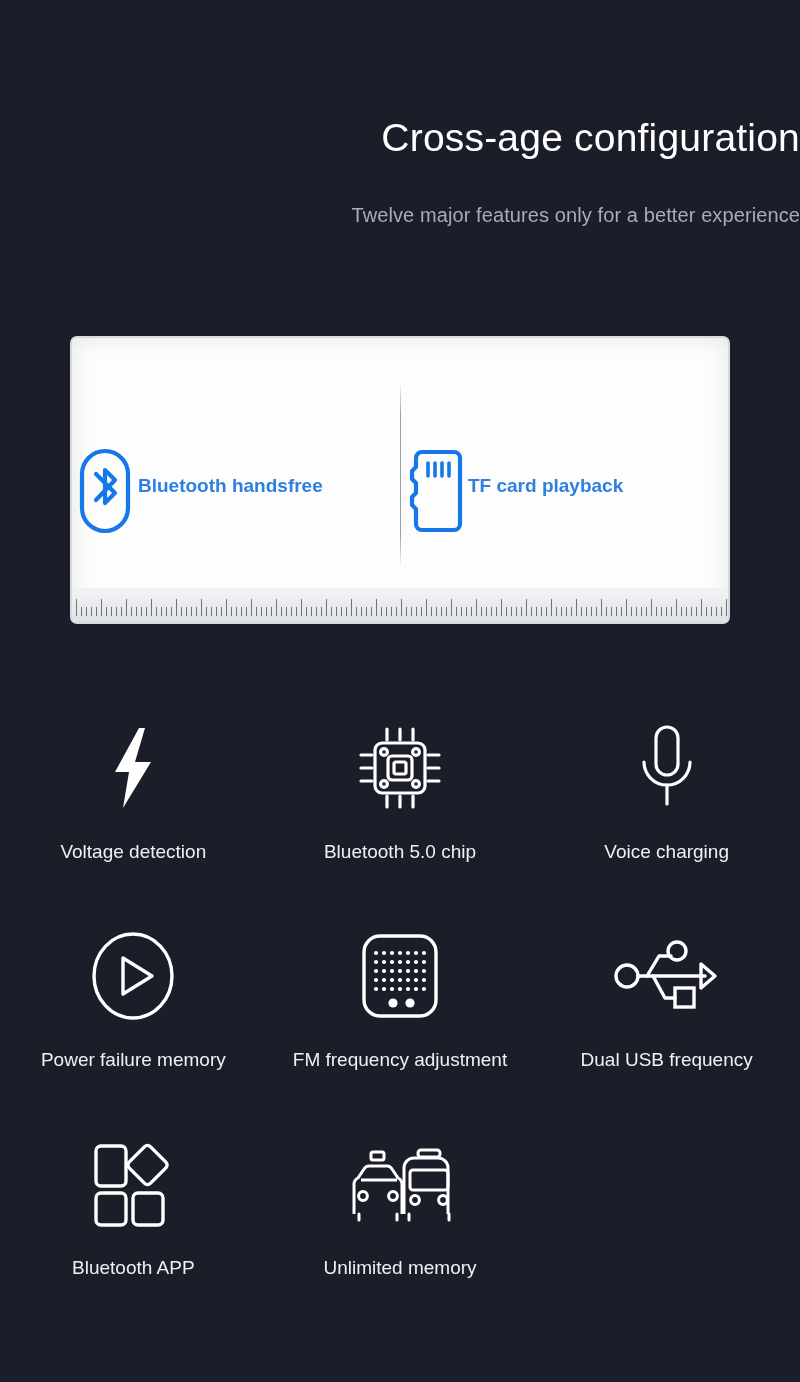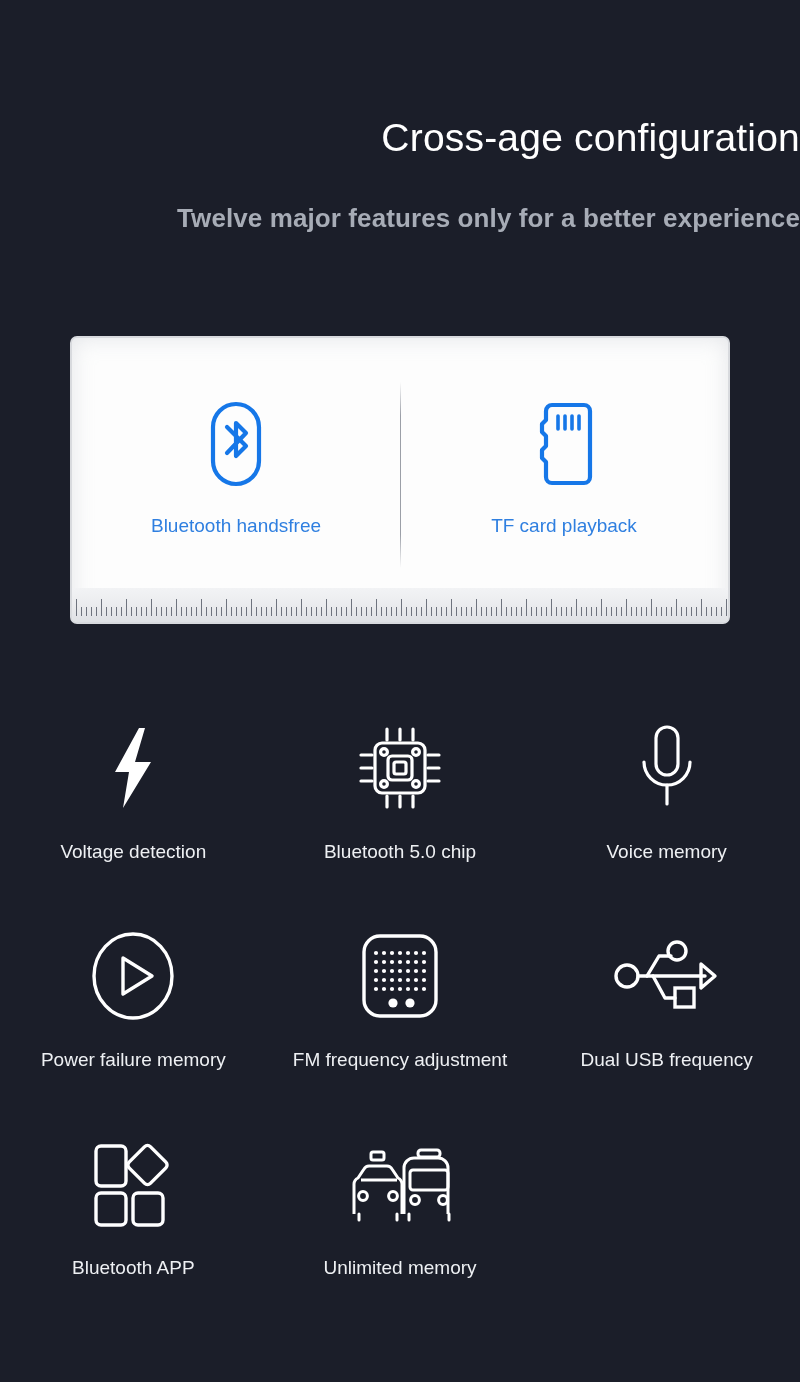--- a/index.html
+++ b/index.html
@@ -21,22 +21,22 @@
   .header { padding-top: 118px; text-align: right; }
   .title {
     font-size: 39px;
     font-weight: 400;
     color: #ffffff;
     letter-spacing: 0.2px;
     line-height: 1;
   }
   .subtitle {
     margin-top: 48px;
-    font-size: 26px;
-    font-weight: 700;
+    font-size: 20px;
+    font-weight: 400;
     color: #a7acb6;
     letter-spacing: 0.1px;
     line-height: 1;
     margin-left: 28px;
   }
 
   
   .card-wrap {
     position: absolute;
     left: 70px;
@@ -51,22 +51,23 @@
   }
   .card-inner {
     display: flex;
     height: 252px;
     padding-top: 22px;
   }
   .card-col {
     flex: 1;
     position: relative;
     display: flex;
-    flex-direction: column;
+    flex-direction: row;
     align-items: center;
+    font-weight: bold;
   }
   .card-col + .card-col::before {
     content: "";
     position: absolute;
     left: 0; top: 22px;
     width: 1px; height: 186px;
     background: linear-gradient(to bottom,
       rgba(190,193,200,0) 0%,
       rgba(150,154,163,0.95) 18%,
       rgba(150,154,163,0.95) 82%,
@@ -351,21 +352,21 @@
     </div>
 
     <div class="cell">
       <div class="cell-icon">
         <svg width="70" height="88" viewBox="0 0 70 88" fill="none" stroke="#ffffff" stroke-width="3.2">
           <rect x="24" y="3" width="22" height="48" rx="11"></rect>
           <path d="M12 38 a23 23 0 0 0 46 0" stroke-linecap="round"></path>
           <line x1="35" y1="61" x2="35" y2="80" stroke-linecap="round"></line>
         </svg>
       </div>
-      <div class="cell-label">Voice memory</div>
+      <div class="cell-label">Voice charging</div>
     </div>
 
 
     <div class="cell">
       <div class="cell-icon">
         <svg width="86" height="90" viewBox="0 0 86 90" fill="none" stroke="#ffffff" stroke-width="3.4">
           <ellipse cx="43" cy="45" rx="39" ry="42"></ellipse>
           <path d="M33 27 L62 45 L33 63 Z" stroke-linejoin="round"></path>
         </svg>
       </div>

